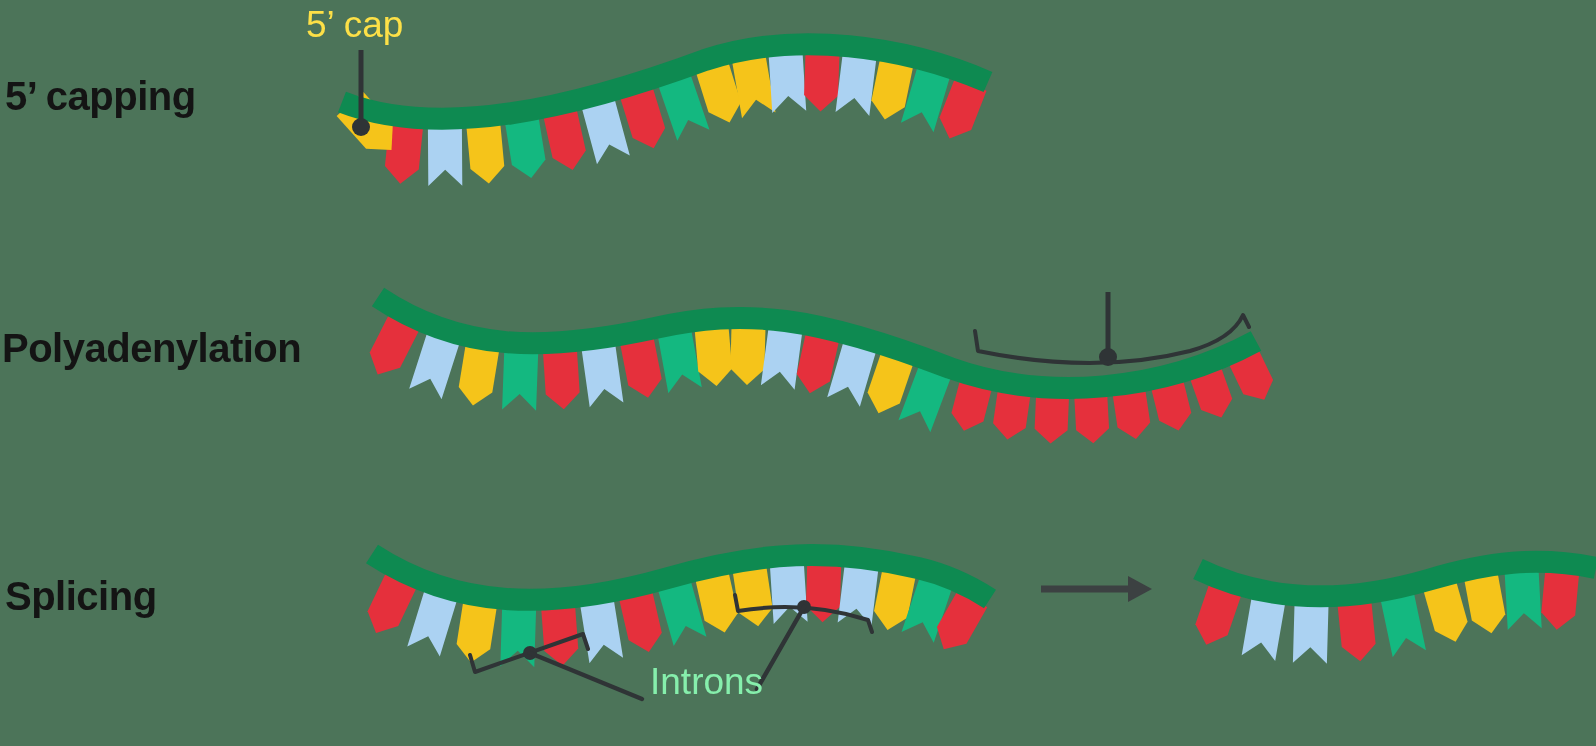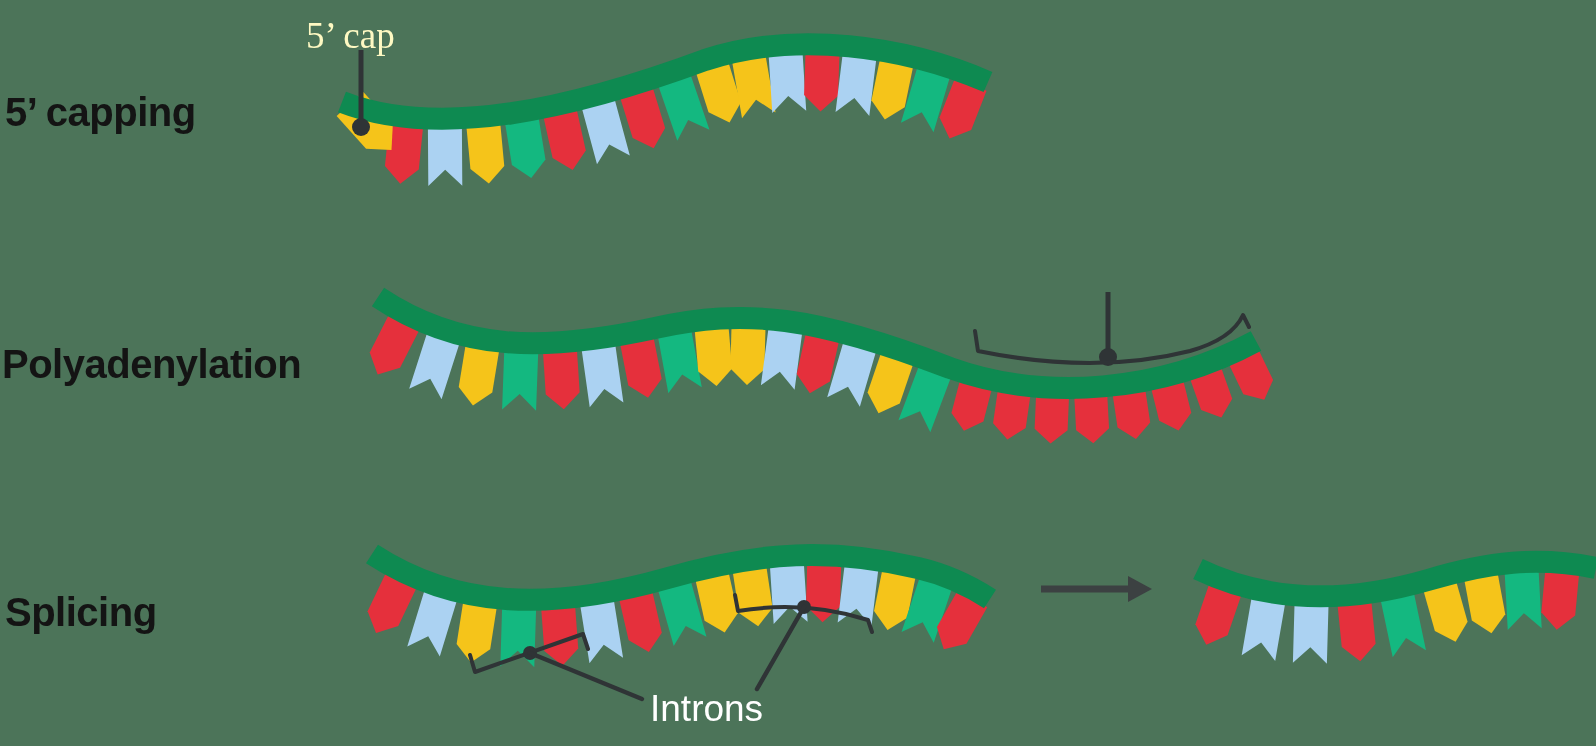--- a/index.html
+++ b/index.html
@@ -8,21 +8,20 @@
     width:1596px;height:746px;
     overflow:hidden;
     font-family:"Liberation Sans", sans-serif;
   }
   .row-label{
     position:absolute;
     font-weight:bold;
     font-size:40px;
     letter-spacing:-0.5px;
     white-space:nowrap;
-    margin-top:16px;
   }
   .anno-label{
     position:absolute;
     font-size:37px;
     white-space:nowrap;
   }
   #diagram-svg{position:absolute;left:0;top:0;display:block;}
 </style>
 </head>
 <body>
@@ -143,16 +142,16 @@
       <g>
         <line x1="1041" y1="589" x2="1128" y2="589" stroke="#3c4142" stroke-width="7"></line>
         <polygon points="1128,576 1152,589 1128,602" fill="#3c4142"></polygon>
       </g>
     </svg>
 
   <div class="row-label" style="left: 5px; top: 74px; color: rgb(20, 20, 20);">5’ capping</div>
   <div class="row-label" style="left: 5px; top: 574px; color: rgb(20, 20, 20);">Splicing</div>
   <div class="row-label" style="left: 2px; top: 326px; color: rgb(20, 20, 20);">Polyadenylation</div>
 
-  <div class="anno-label" style="left: 306px; top: 14px; color: #fef9c3; font-family: Liberation Serif, serif;">5’ cap</div>
-  <div class="anno-label" style="left: 650px; top: 688px; color: #ffffff;">Introns</div>
+  <div class="anno-label" style="left: 306px; top: 4px; color: #fde047;">5’ cap</div>
+  <div class="anno-label" style="left: 650px; top: 661px; color: #86efac;">Introns</div>
 
 </div>
 
 </body></html>

